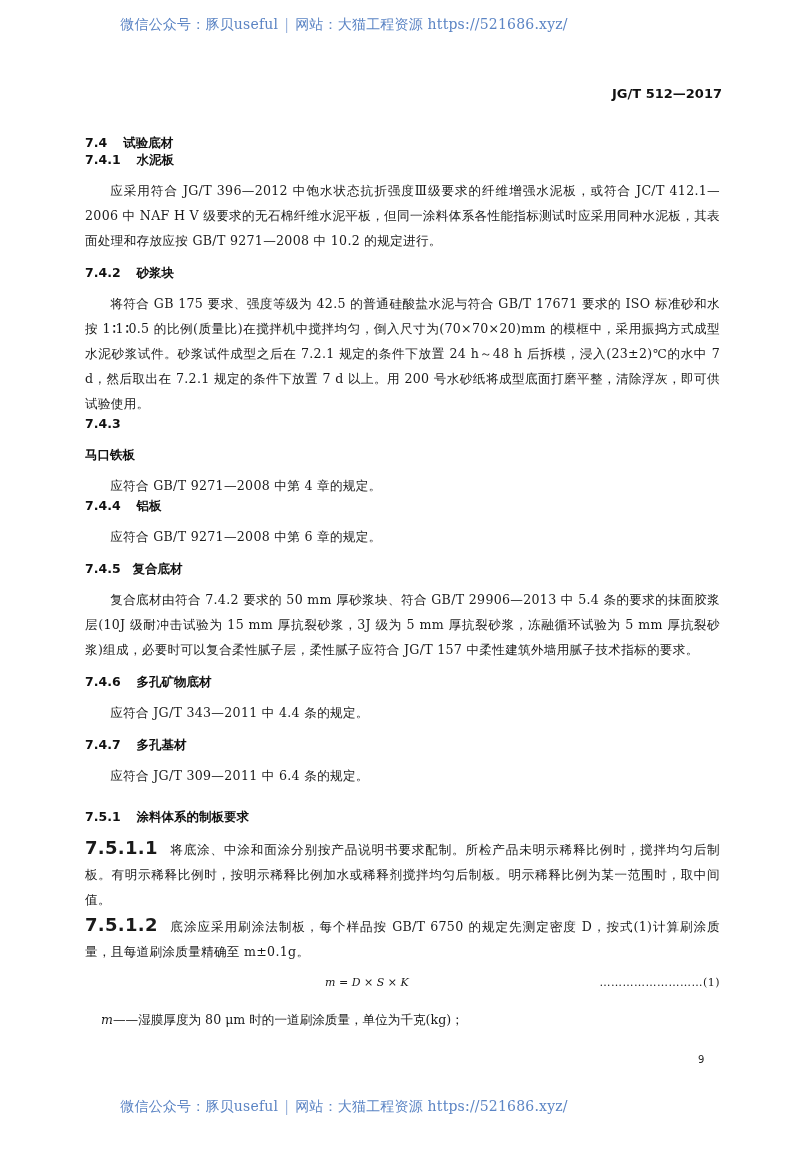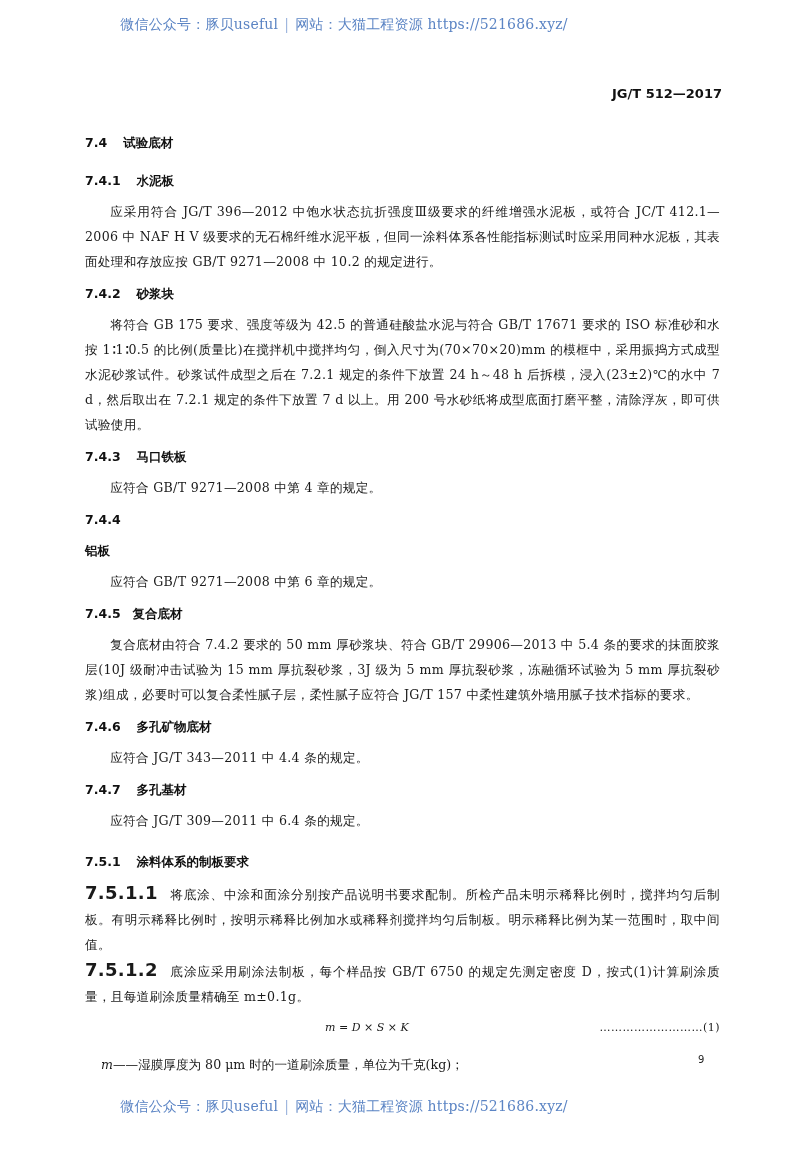--- a/index.html
+++ b/index.html
@@ -61,39 +61,39 @@
 
 <div class="std-code">JG/T 512—2017</div>
 
 <div class="content">
 
   <div class="h" style="margin-top:0;">
     <span class="num">7.4</span>
     <span>试验底材</span>
   </div>
 
-  <div class="h" style="margin-top:21px;">
+  <div class="h" style="">
     <span class="num">7.4.1</span>
     <span>水泥板</span>
   </div>
   <p class="p" style="margin-top:9px;">应采用符合 JG/T 396—2012 中饱水状态抗折强度Ⅲ级要求的纤维增强水泥板，或符合 JC/T 412.1—2006 中 NAF H V 级要求的无石棉纤维水泥平板，但同一涂料体系各性能指标测试时应采用同种水泥板，其表面处理和存放应按 GB/T 9271—2008 中 10.2 的规定进行。</p>
 
   <div class="h" style="margin-top:12px;">
     <span class="num">7.4.2</span>
     <span>砂浆块</span>
   </div>
   <p class="p" style="margin-top:9px;">将符合 GB 175 要求、强度等级为 42.5 的普通硅酸盐水泥与符合 GB/T 17671 要求的 ISO 标准砂和水按 1∶1∶0.5 的比例(质量比)在搅拌机中搅拌均匀，倒入尺寸为(70×70×20)mm 的模框中，采用振捣方式成型水泥砂浆试件。砂浆试件成型之后在 7.2.1 规定的条件下放置 24 h～48 h 后拆模，浸入(23±2)℃的水中 7 d，然后取出在 7.2.1 规定的条件下放置 7 d 以上。用 200 号水砂纸将成型底面打磨平整，清除浮灰，即可供试验使用。</p>
 
-  <div class="h" style="margin-top:12px;">
+  <div class="h" style="flex-direction:column;">
     <span class="num">7.4.3</span>
     <span>马口铁板</span>
   </div>
   <p class="p" style="margin-top:9px;">应符合 GB/T 9271—2008 中第 4 章的规定。</p>
 
-  <div class="h" style="margin-top:12px;flex-direction:column;">
+  <div class="h" style="">
     <span class="num">7.4.4</span>
     <span>铝板</span>
   </div>
   <p class="p" style="margin-top:9px;">应符合 GB/T 9271—2008 中第 6 章的规定。</p>
 
   <div class="h" style="margin-top:12px;gap:12px;">
     <span class="num">7.4.5</span>
     <span>复合底材</span>
   </div>
   <p class="p" style="margin-top:9px;">复合底材由符合 7.4.2 要求的 50 mm 厚砂浆块、符合 GB/T 29906—2013 中 5.4 条的要求的抹面胶浆层(10J 级耐冲击试验为 15 mm 厚抗裂砂浆，3J 级为 5 mm 厚抗裂砂浆，冻融循环试验为 5 mm 厚抗裂砂浆)组成，必要时可以复合柔性腻子层，柔性腻子应符合 JG/T 157 中柔性建筑外墙用腻子技术指标的要求。</p>

